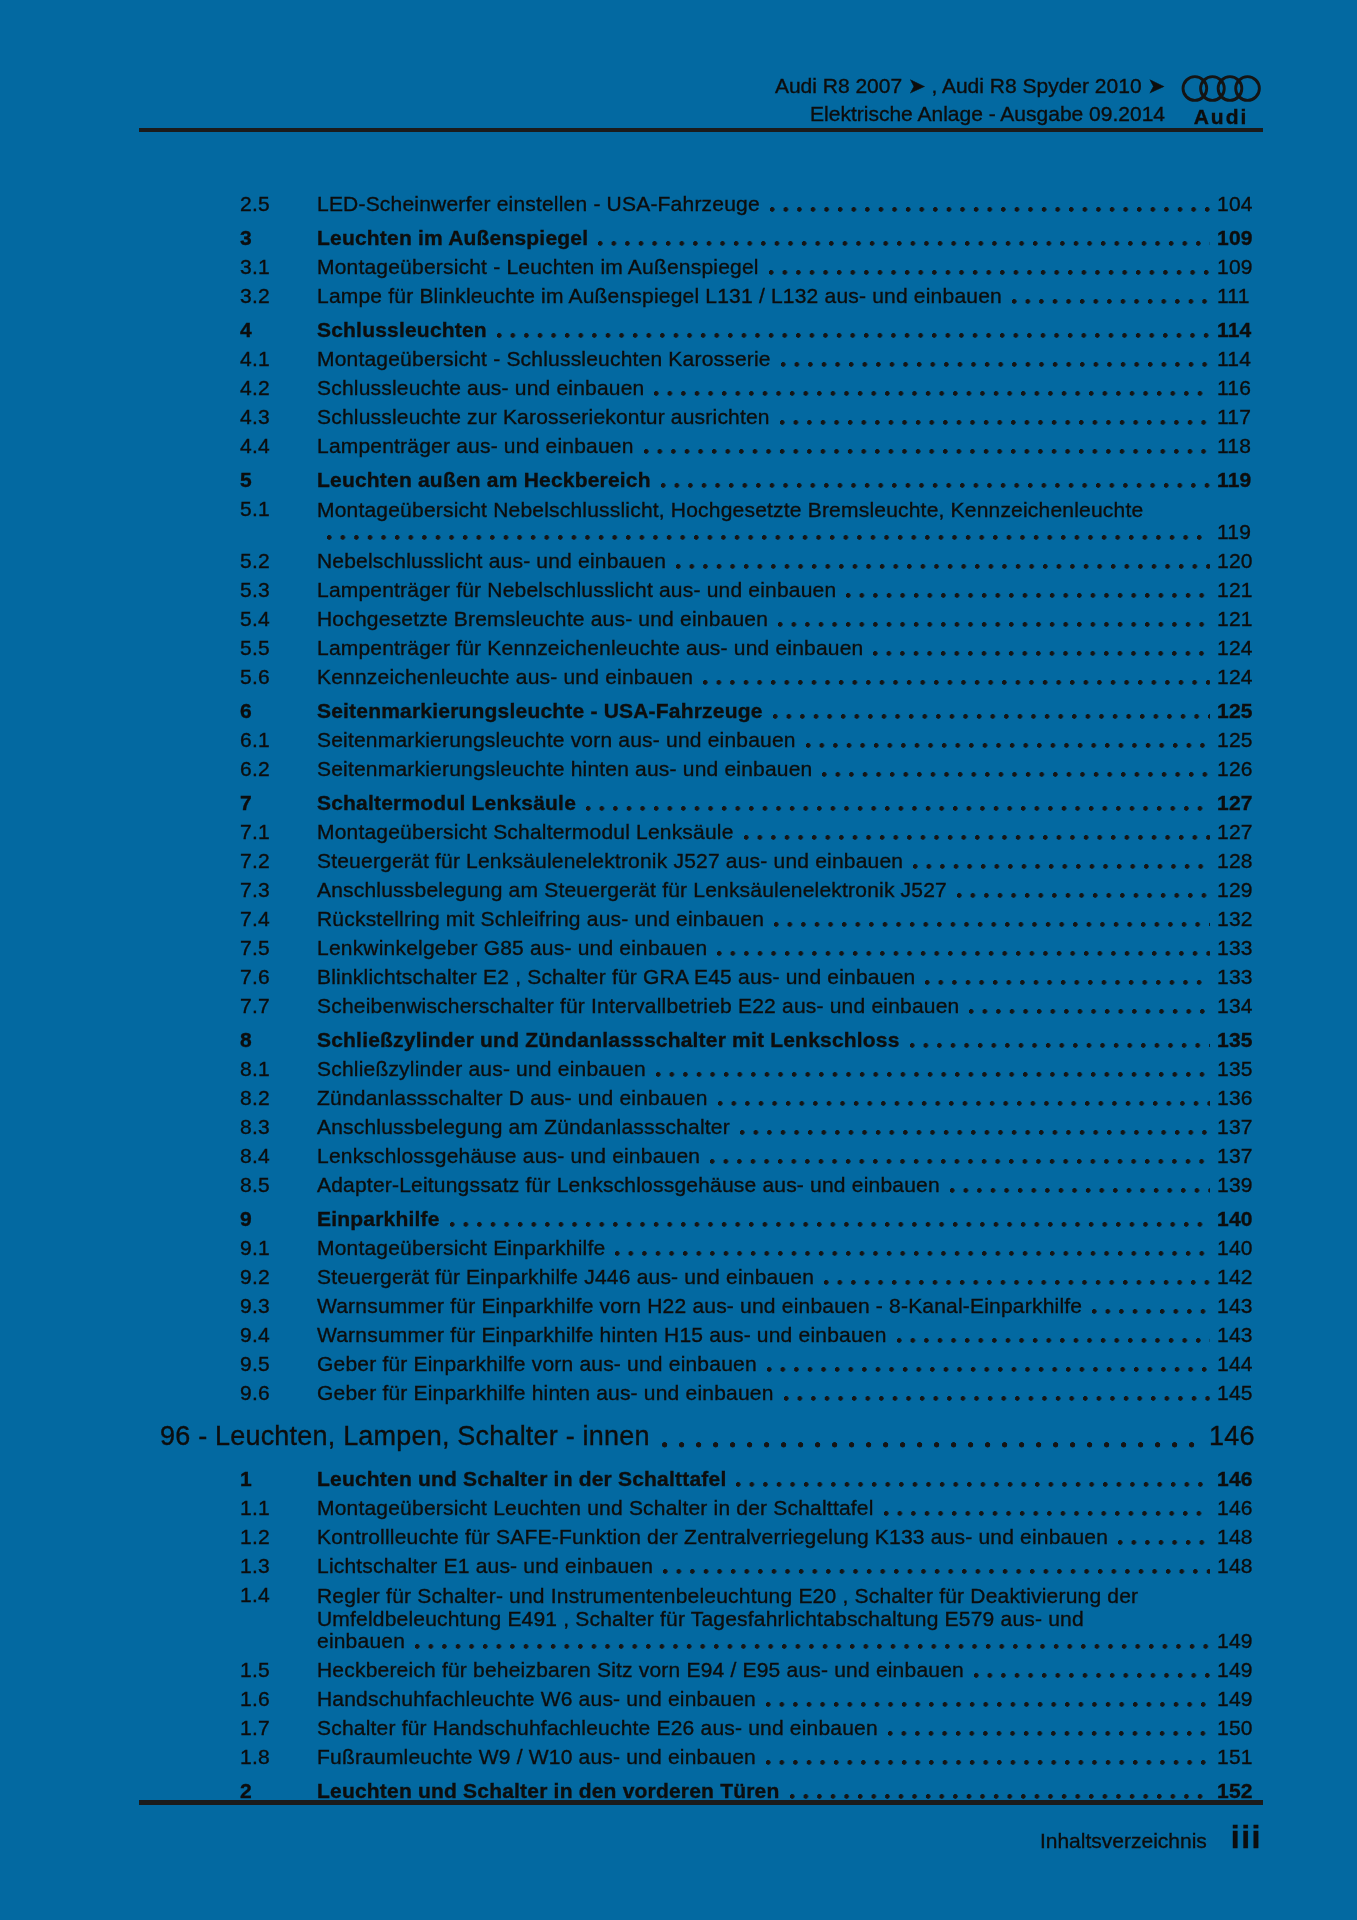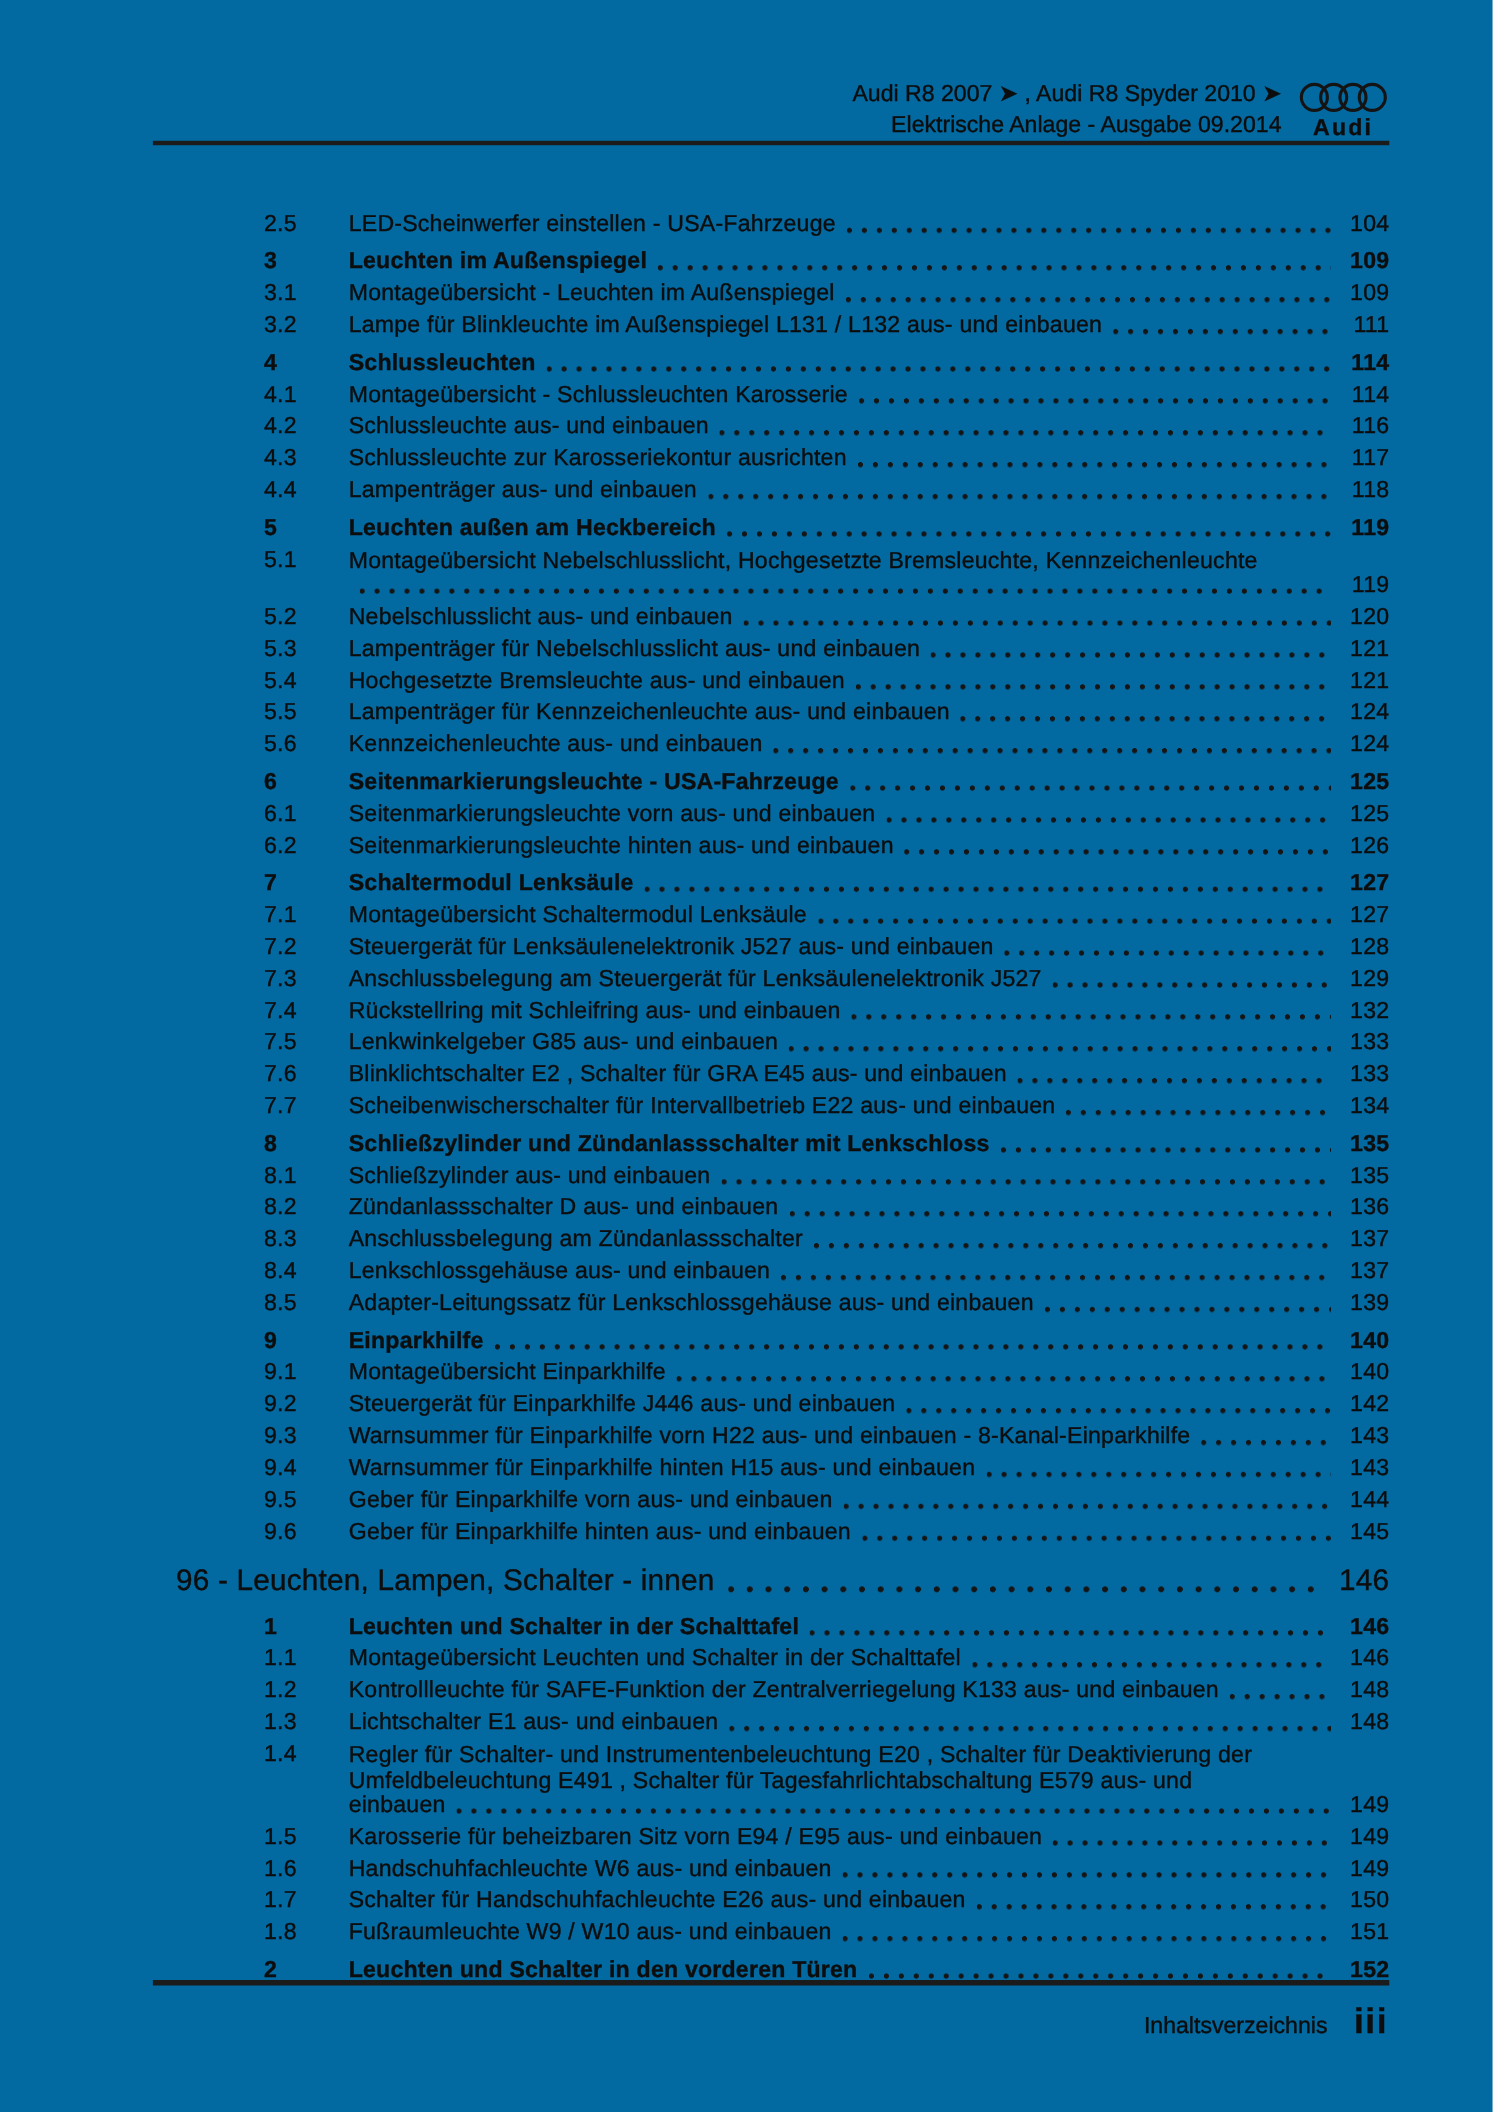--- a/index.html
+++ b/index.html
@@ -74,21 +74,21 @@
     flex: 1 1 14px;
     min-width: 14px;
     height: 5px;
     align-self: flex-end;
     margin: 0 7px 3px 10px;
     background-image: radial-gradient(circle at 2.2px 2.4px, #151515 2.05px, rgba(0,0,0,0) 2.6px);
     background-size: 13.6px 5px;
     background-repeat: repeat-x;
     background-position: left bottom;
   }
-  .pg { flex: none; min-width: 46px; text-align: right; }
+  .pg { flex: none; min-width: 46px; text-align: left; }
 
   
   .chapter-row {
     display: flex;
     align-items: baseline;
     margin-top: 17px;
     margin-bottom: 16px;
     padding-left: 21px;
     font-size: 27px;
     line-height: 31px;
@@ -599,21 +599,21 @@
               <span class="title">einbauen</span>
               <span class="leader"></span>
               <span class="pg">149</span>
             </div>
           </div>
         </div>
         <div class="toc-row">
           <span class="num">1.5</span>
           <div class="body">
             <div class="leader-line">
-              <span class="title">Karosserie für beheizbaren Sitz vorn E94 / E95 aus- und einbauen</span>
+              <span class="title">Heckbereich für beheizbaren Sitz vorn E94 / E95 aus- und einbauen</span>
               <span class="leader"></span>
               <span class="pg">149</span>
             </div>
           </div>
         </div>
         <div class="toc-row">
           <span class="num">1.6</span>
           <div class="body">
             <div class="leader-line">
               <span class="title">Handschuhfachleuchte W6 aus- und einbauen</span>

